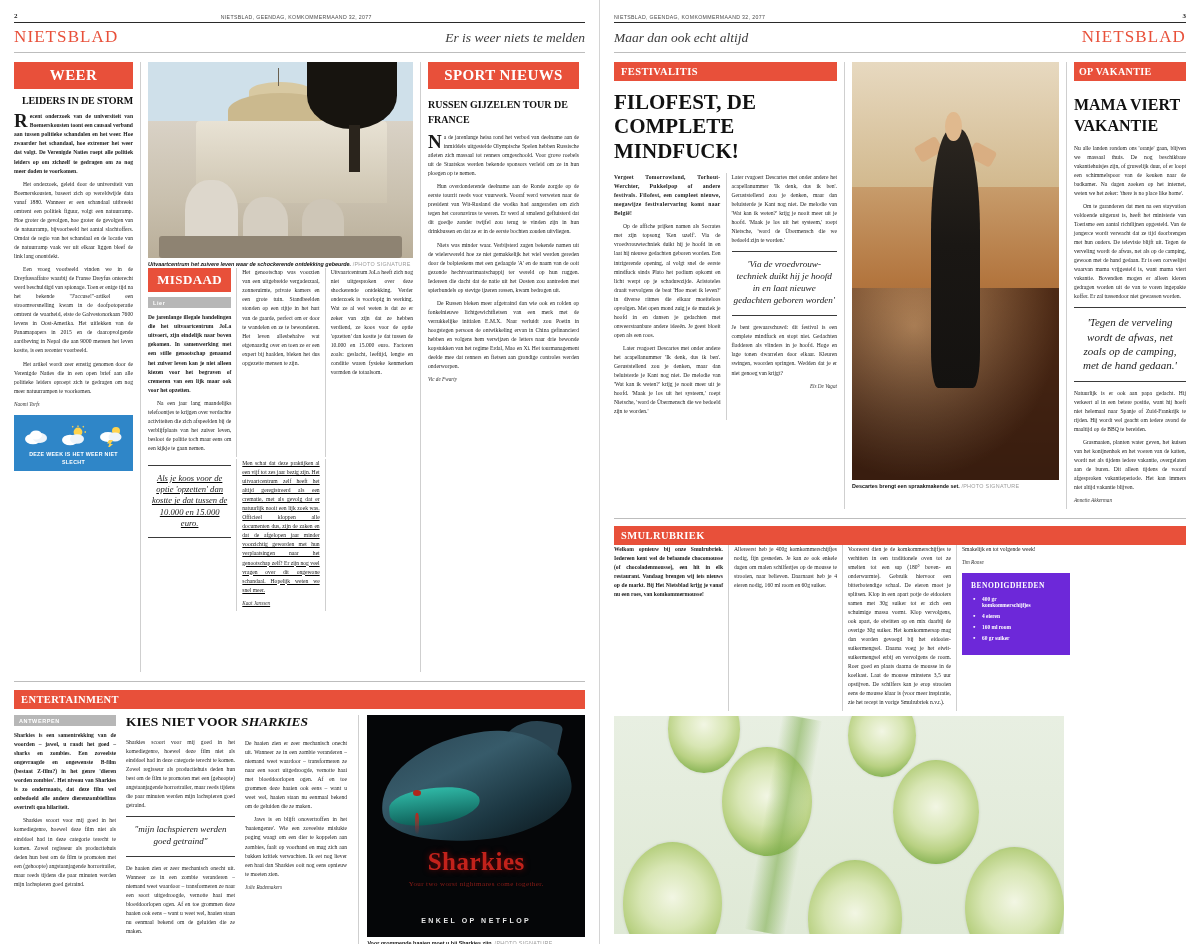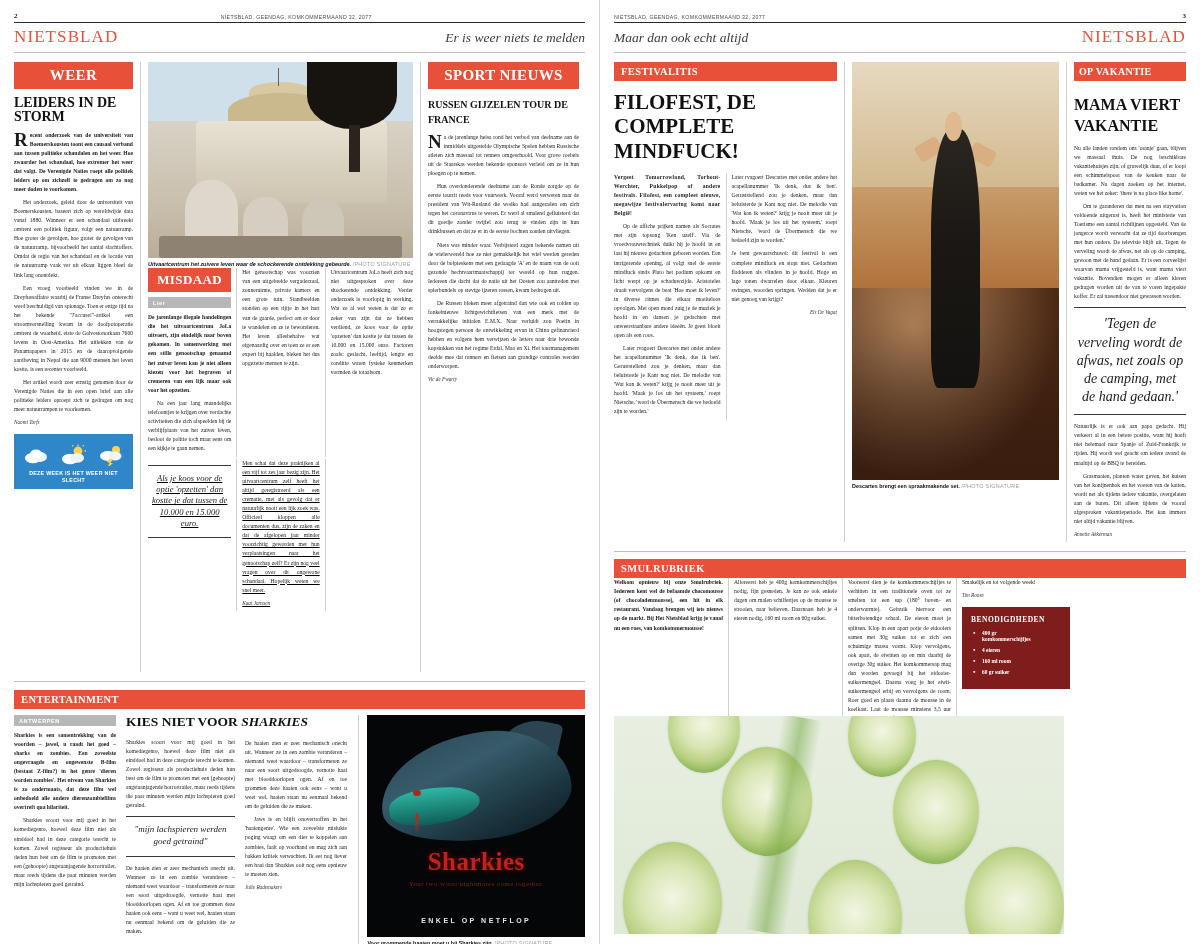--- a/index.html
+++ b/index.html
@@ -138,21 +138,21 @@
   .ph-fest .arm2 { position:absolute; right:31%; top:20%; width:12%; height:4%;
      background:#d9ae82; border-radius:4px; transform:rotate(28deg); }
   .ph-fest .sky { position:absolute; left:0; right:0; top:0; height:30%;
      background:linear-gradient(180deg,#e7d9c0,#d2b98e); }
   .ph-cuke { height:206px; background:
      linear-gradient(180deg,#e8efe2 0%, #dfe9d6 100%); position:relative; overflow:hidden; }
   .slice { position:absolute; border-radius:50%;
      background:radial-gradient(circle at 50% 45%, #f2f6e4 0%, #d8e6b4 38%, #b9d183 62%, #7fae4d 85%, #5f8f38 100%);
      box-shadow:0 0 3px rgba(0,0,0,.12); }
 
-  .benodig { background:#7f1d1d; color:#fff; padding:8px 25px 9px 9px; margin-top:7px; }
+  .benodig { background:#6d28d9; color:#fff; padding:8px 25px 9px 9px; margin-top:7px; }
   .benodig h4 { font-family:"Liberation Serif",serif; font-size:7.5px; text-align:center;
      letter-spacing:.5px; margin-bottom:6px; }
   .benodig ul { list-style:none; }
   .benodig li { font-family:"Liberation Serif",serif; font-weight:bold; font-size:5.4px;
      margin-bottom:5px; padding-left:11px; position:relative; }
   .benodig li::before { content:"•"; position:absolute; left:2px; top:-1px; font-size:7px; }
 
   .smul-wrap { margin-top:9px; border-top:1.5px solid #bdbdbd; padding-top:7px; }
 </style>
 </head>
@@ -172,21 +172,21 @@
     <div class="masthead-row">
       <div class="masthead">NIETSBLAD</div>
       <div class="tagline">Er is weer niets te melden</div>
     </div>
     <div class="rule-grey"></div>
 
     <div class="lp-grid">
 
       <div class="lp-c1">
         <div class="kicker center">WEER</div>
-        <div class="hl" style="font-size:14px; margin:7px 0 6px 0; letter-spacing:-.1px;">LEIDERS IN DE STORM</div>
+        <div class="hl" style="font-size:10px; margin:7px 0 6px 0; letter-spacing:-.1px;text-align:right;">LEIDERS IN DE STORM</div>
         <div class="body">
           <p class="noind lead dropcap">Recent onderzoek van de universiteit van Boemerskousten toont een causaal verband aan tussen politieke schandalen en het weer. Hoe zwaarder het schandaal, hoe extremer het weer dat volgt. De Verenigde Naties roept alle politiek leiders op om zichzelf te gedragen om zo nog meer doden te voorkomen.</p>
           <p>Het onderzoek, geleid door de universiteit van Boemerskousten, baseert zich op wereldwijde data vanaf 1880. Wanneer er een schandaal uitbreekt omtrent een politiek figuur, volgt een natuurramp. Hoe groter de gevolgen, hoe groter de gevolgen van de natuurramp, bijvoorbeeld het aantal slachtoffers. Omdat de regio van het schandaal en de locatie van de natuurramp vaak ver uit elkaar liggen bleef de link lang onontdekt.</p>
           <p>Een vroeg voorbeeld vinden we in de Dreyfussaffaire waarbij de Franse Dreyfus onterecht werd beschuldigd van spionage. Toen er enige tijd na het bekende "J'accuse!"-artikel een stroomversnelling kwam in de doofpotoperatie omtrent de waarheid, eiste de Galvestonorkaan 7600 levens in Oost-Amerika. Het uitlekken van de Panamapapers in 2015 en de daaropvolgende aardbeving in Nepal die aan 9000 mensen het leven kostte, is een recenter voorbeeld.</p>
           <p>Het artikel wordt zeer ernstig genomen door de Verenigde Naties die in een open brief aan alle politieke leiders oproept zich te gedragen om nog meer natuurrampen te voorkomen.</p>
           <p class="noind sig">Naomi Torfs</p>
         </div>
         <div class="wx">
           <div class="icons">
             <svg width="26" height="22" viewBox="0 0 26 22">
@@ -361,20 +361,21 @@
             <div class="body">
               <p class="noind lead" style="letter-spacing:.25px;">Vergeet Tomorrowland, Torhout-Werchter, Pukkelpop of andere festivals. Filofest, een compleet nieuwe, megawijze festivalervaring komt naar België!</p>
               <p>Op de affiche prijken namen als Socrates met zijn topsong 'Ken uzelf'. Via de vroedvrouwtechniek duikt hij je hoofd in en laat hij nieuwe gedachten geboren worden. Een intrigerende opening, al volgt snel de eerste mindfuck sinds Plato het podium opkomt en licht werpt op je schaduwzijde. Aristoteles draait vervolgens de beat 'Hoe moet ik leven?' in diverse ritmes die elkaar moeiteloos opvolgen. Met open mond zuig je de muziek je hoofd in en dansen je gedachten met onweerstaanbare andere ideeën. Je geest bloeit open als een roos.</p>
               <p>Later rvagoert Descartes met onder andere het acapellanummer 'Ik denk, dus ik ben'. Geruststellend zou je denken, maar dan beluisterde je Kant nog niet. De melodie van 'Wat kan ik weten?' krijg je nooit meer uit je hoofd. 'Maak je los uit het systeem,' roept Nietsche, 'word de Übermensch die we bedoeld zijn te worden.'</p>
             </div>
           </div>
           <div class="colrule" style="width:112px;">
             <div class="body">
               <p class="noind">Later rvagoert Descartes met onder andere het acapellanummer 'Ik denk, dus ik ben'. Geruststellend zou je denken, maar dan beluisterde je Kant nog niet. De melodie van 'Wat kan ik weten?' krijg je nooit meer uit je hoofd. 'Maak je los uit het systeem,' roept Nietsche, 'word de Übermensch die we bedoeld zijn te worden.'</p>
             </div>
+            <div class="pull" style="font-size:9.2px;">'Via de vroedvrouw-techniek duikt hij je hoofd in en laat nieuwe gedachten geboren worden'</div>
             <div class="body">
               <p class="noind">Je bent gewaarschuwd: dit festival is een complete mindfuck en stopt niet. Gedachten fladderen als vlinders in je hoofd. Hoge en lage tonen dwarrelen door elkaar. Kleuren swingen, woorden springen. Wedden dat je er niet genoeg van krijgt?</p>
               <p class="noind sig" style="text-align:right;">Els De Vagat</p>
             </div>
           </div>
         </div>
       </div>
 
       <div class="rp-mid">
         <div class="photo ph-fest">
@@ -391,21 +392,21 @@
         </div>
       </div>
 
       <div class="rp-c4">
         <div class="kicker left" style="font-size:10px; padding:4px 5px;">OP VAKANTIE</div>
         <div class="hl" style="font-size:16px; line-height:1.3; margin:14px 0 7px 0;">MAMA VIERT VAKANTIE</div>
         <div class="body">
           <p class="noind">Nu alle landen rondom ons 'oranje' gaan, blijven we massaal thuis. De nog beschikbare vakantiehuisjes zijn, of gruwelijk duur, of er loopt een schimmelspoor van de keuken naar de badkamer. Na dagen zoeken op het internet, weten we het zeker: 'there is no place like home'.</p>
           <p>Om te garanderen dat men na een stayvation voldoende uitgerust is, heeft het ministerie van Toerisme een aantal richtlijnen opgesteld. Van de jongerce wordt verwacht dat ze tijd doorbrengen met hun ouders. De televisie blijft uit. Tegen de verveling wordt de afwas, net als op de camping, gewoon met de hand gedaan. Er is een corveelijst waarvan mama vrijgesteld is, want mama viert vakantie. Bovendien mogen er alleen kleren gedragen worden uit de van te voren ingepakte koffer. Er zal tussendoor niet gewassen worden.</p>
         </div>
-        <div class="pull" style="font-size:14px;">'Tegen de verveling wordt de afwas, net zoals op de camping, met de hand gedaan.'</div>
+        <div class="pull" style="font-size:11px;">'Tegen de verveling wordt de afwas, net zoals op de camping, met de hand gedaan.'</div>
         <div class="body">
           <p class="noind">Natuurlijk is er ook aan papa gedacht. Hij verkeert al in een betere positie, want hij hoeft niet helemaal naar Spanje of Zuid-Frankrijk te rijden. Hij wordt wel geacht om iedere avond de maaltijd op de BBQ te bereiden.</p>
           <p>Grasmaaien, planten water geven, het kuisen van het konijnenhok en het voeren van de katten, wordt net als tijdens iedere vakantie, overgelaten aan de buren. Dit alleen tijdens de vooraf afgesproken vakantieperiode. Het kan immers niet altijd vakantie blijven.</p>
           <p class="noind sig">Annette Akkerman</p>
         </div>
       </div>
     </div>
 
     <div class="smul-wrap">
       <div class="kicker left">SMULRUBRIEK</div>

